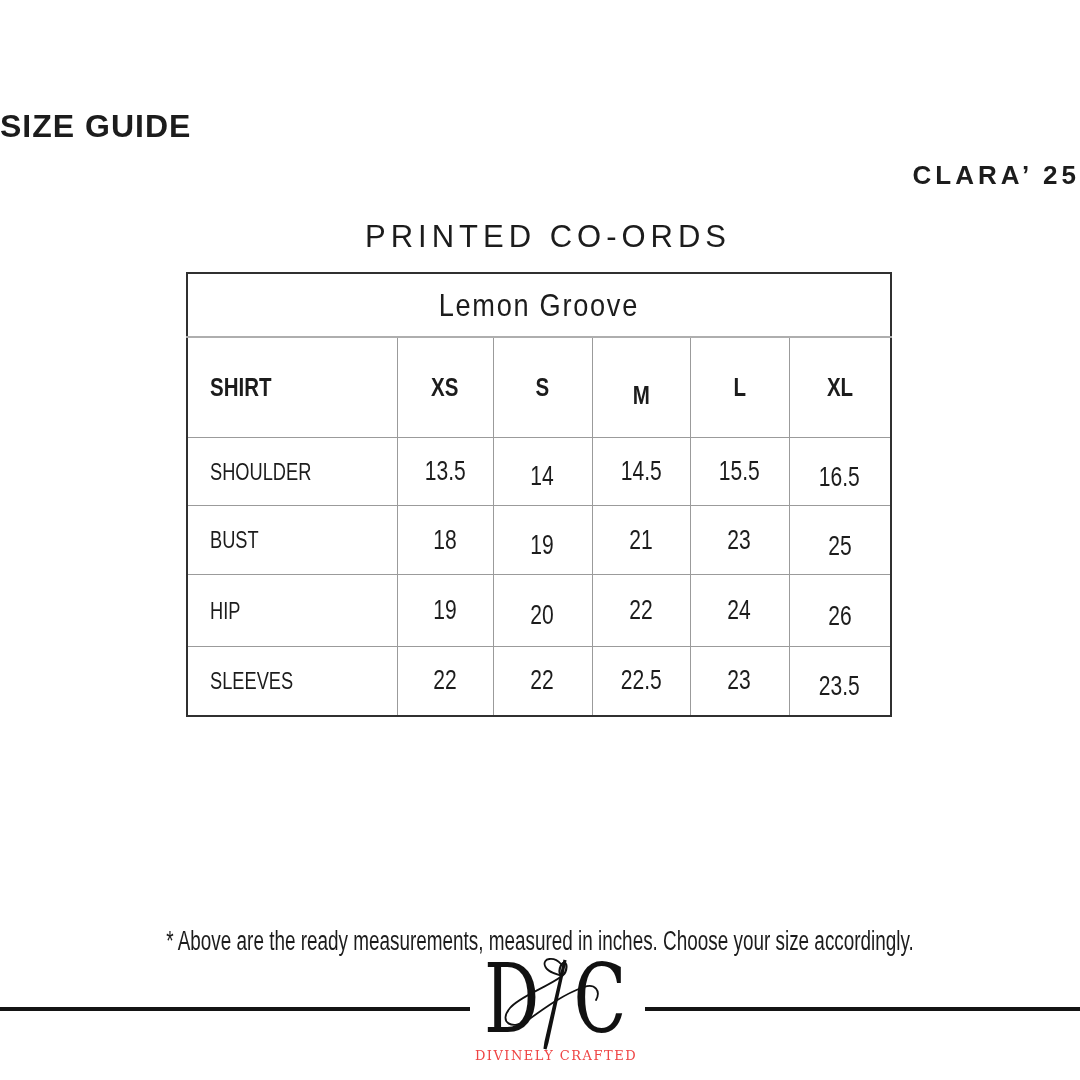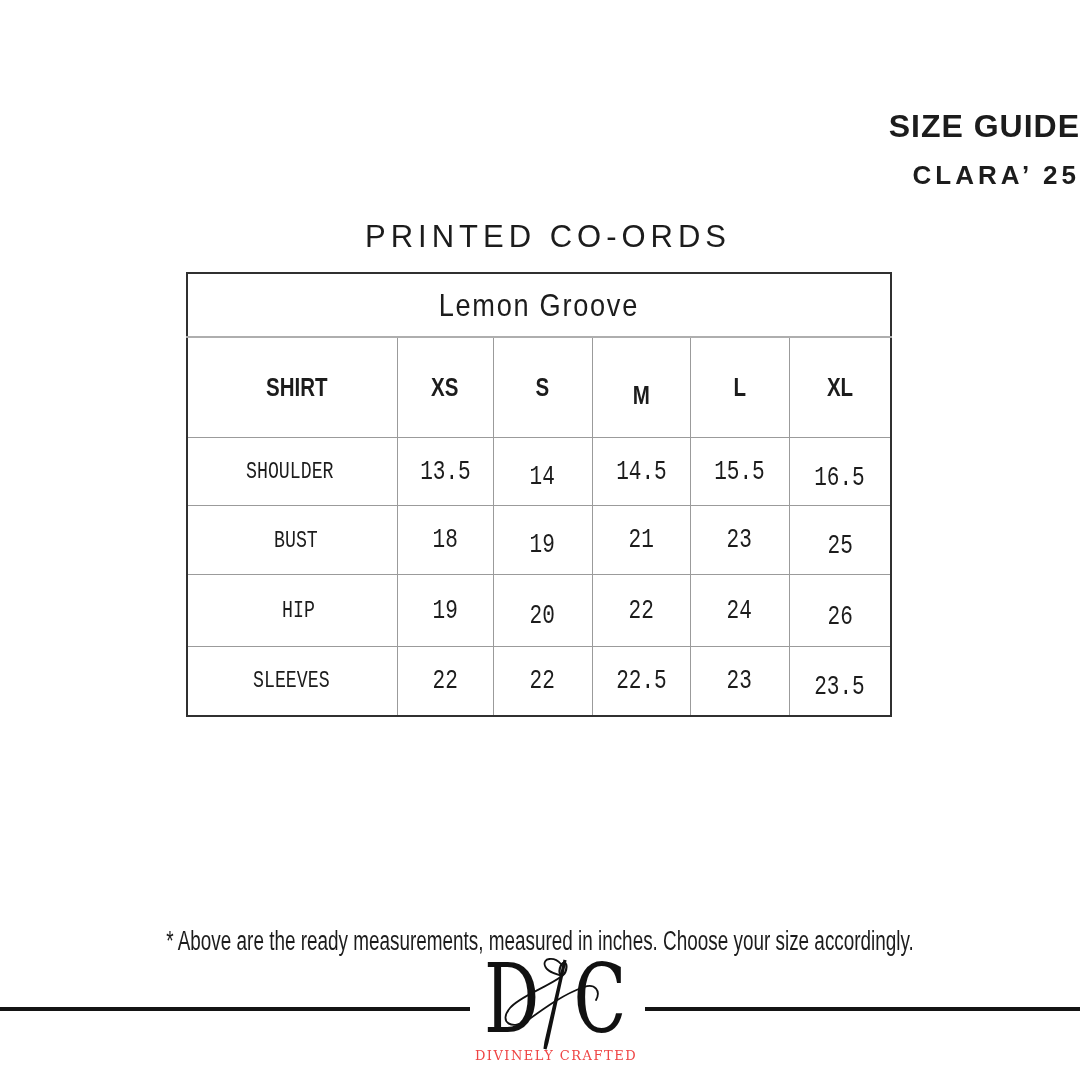--- a/index.html
+++ b/index.html
@@ -5,21 +5,21 @@
   html,body { margin:0; padding:0; background:#ffffff; }
   .canvas {
     position:relative; width:1080px; height:1080px; margin:0 auto;
     background:#ffffff; color:#1c1c1c; overflow:hidden;
     font-family:"Liberation Sans", sans-serif;
   }
 
   
   .page-title {
     position:absolute; top:108px; left:0; width:100%; margin:0;
-    text-align:right; font-size:32px; font-weight:700; letter-spacing:1px;
+    text-align:left; font-size:32px; font-weight:700; letter-spacing:1px;
   }
   .collection {
     position:absolute; top:160px; left:0; width:100%; margin:0;
     text-align:right; font-size:26px; font-weight:700; letter-spacing:4px;
   }
   .product-type {
     position:absolute; top:211px; left:0; width:100%; margin:8px;
     text-align:center; font-size:31px; font-weight:400; letter-spacing:5px;
   }
 
@@ -35,23 +35,23 @@
   col.c0{width:210px} col.c1{width:96px} col.c2{width:99px}
   col.c3{width:98px}  col.c4{width:99px} col.c5{width:102px}
 
   .product-row th {
     height:62px; font-size:32px; font-weight:400; letter-spacing:2px;
     text-align:center; border-bottom:2px solid #aeaeae;
   }
   .product-row .cv { transform:scaleX(0.85); }
 
   .sizes-row th { height:99px; font-size:25px; font-weight:700; text-align:center; }
-  .sizes-row th.label-col, tbody td.label-col { text-align:center; padding-left:22px; }
+  .sizes-row th.label-col, tbody td.label-col { text-align:left; padding-left:22px; }
 
-  tbody td { text-align:center; font-size:27px; font-weight:400;font-family:Liberation Mono, monospace; }
+  tbody td { text-align:center; font-size:27px; font-weight:400; }
   tbody td.label-col { font-size:24px; }
 
   tbody tr:nth-child(1){height:68px}
   tbody tr:nth-child(2){height:69px}
   tbody tr:nth-child(3){height:72px}
   tbody tr:nth-child(4){height:69px}
   tbody tr:nth-child(5){height:64px}
   tbody tr:nth-child(6){height:50px}
 
   

